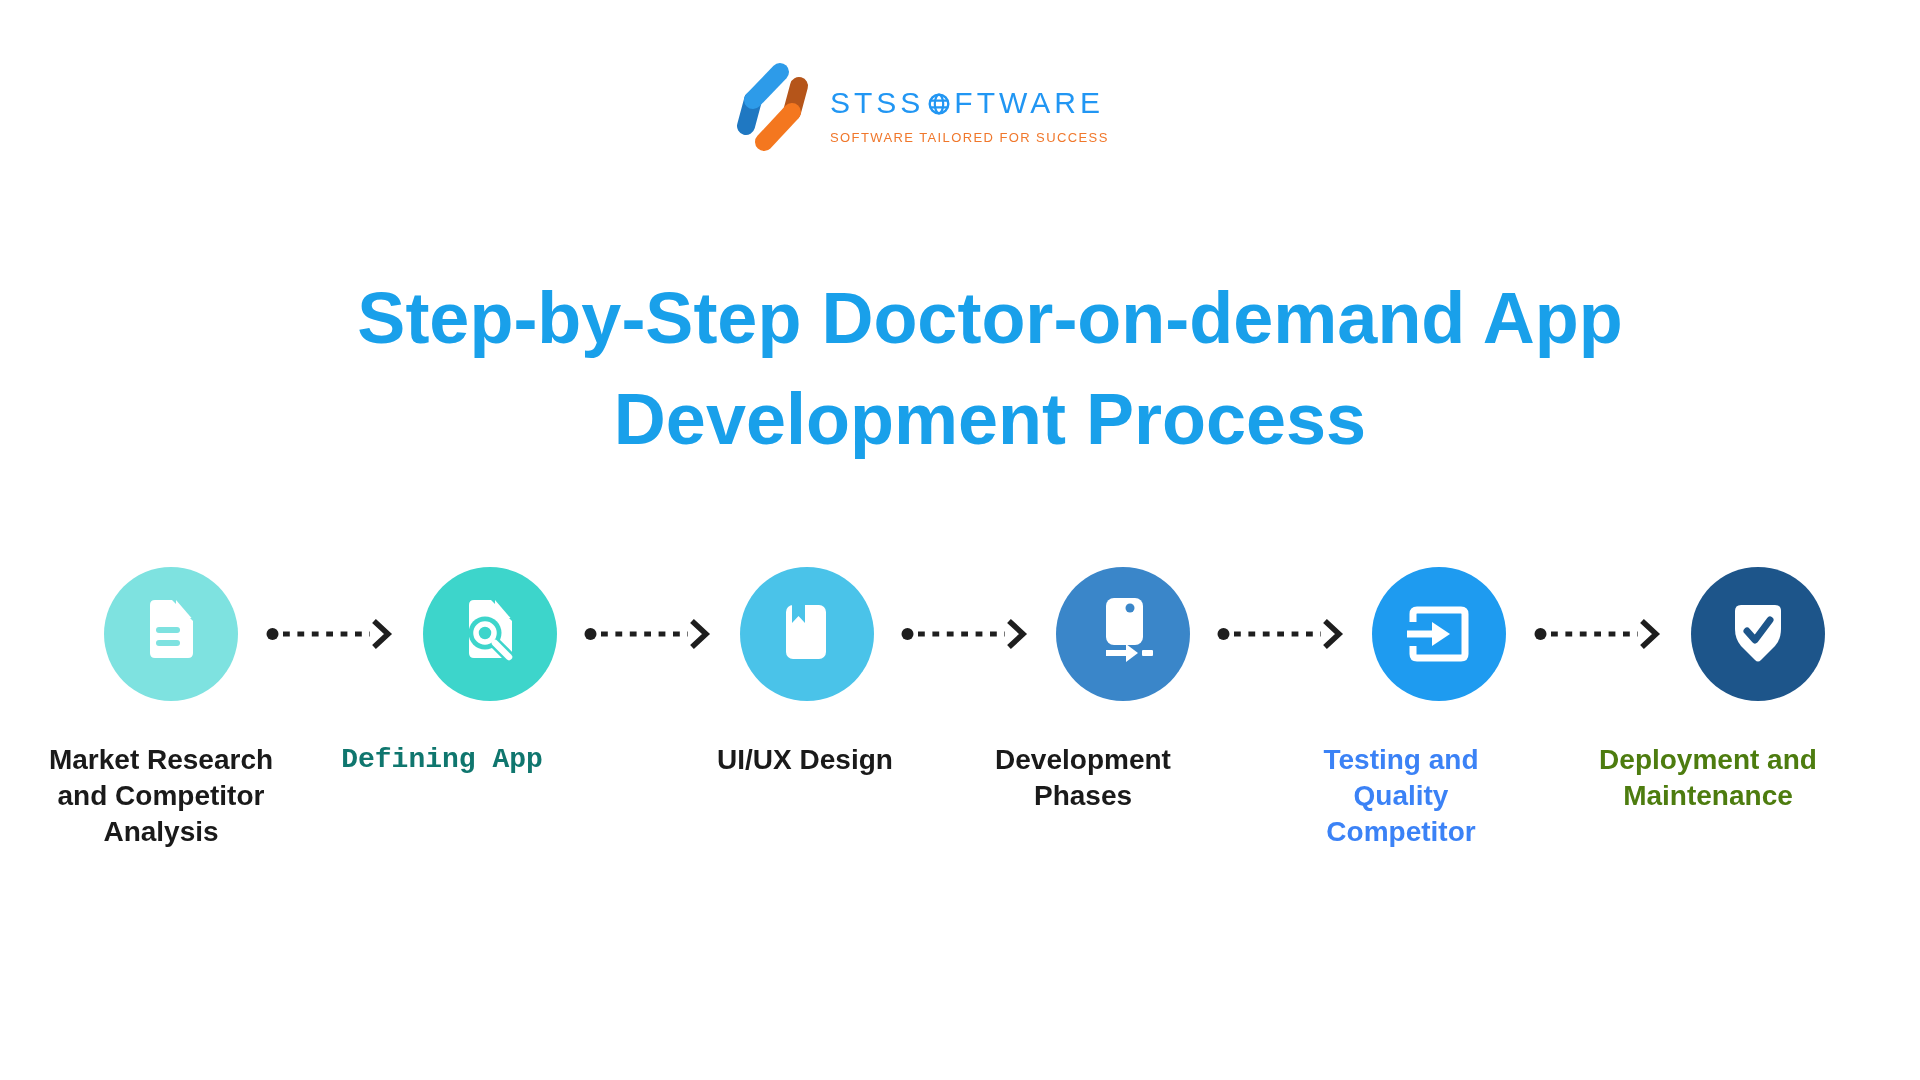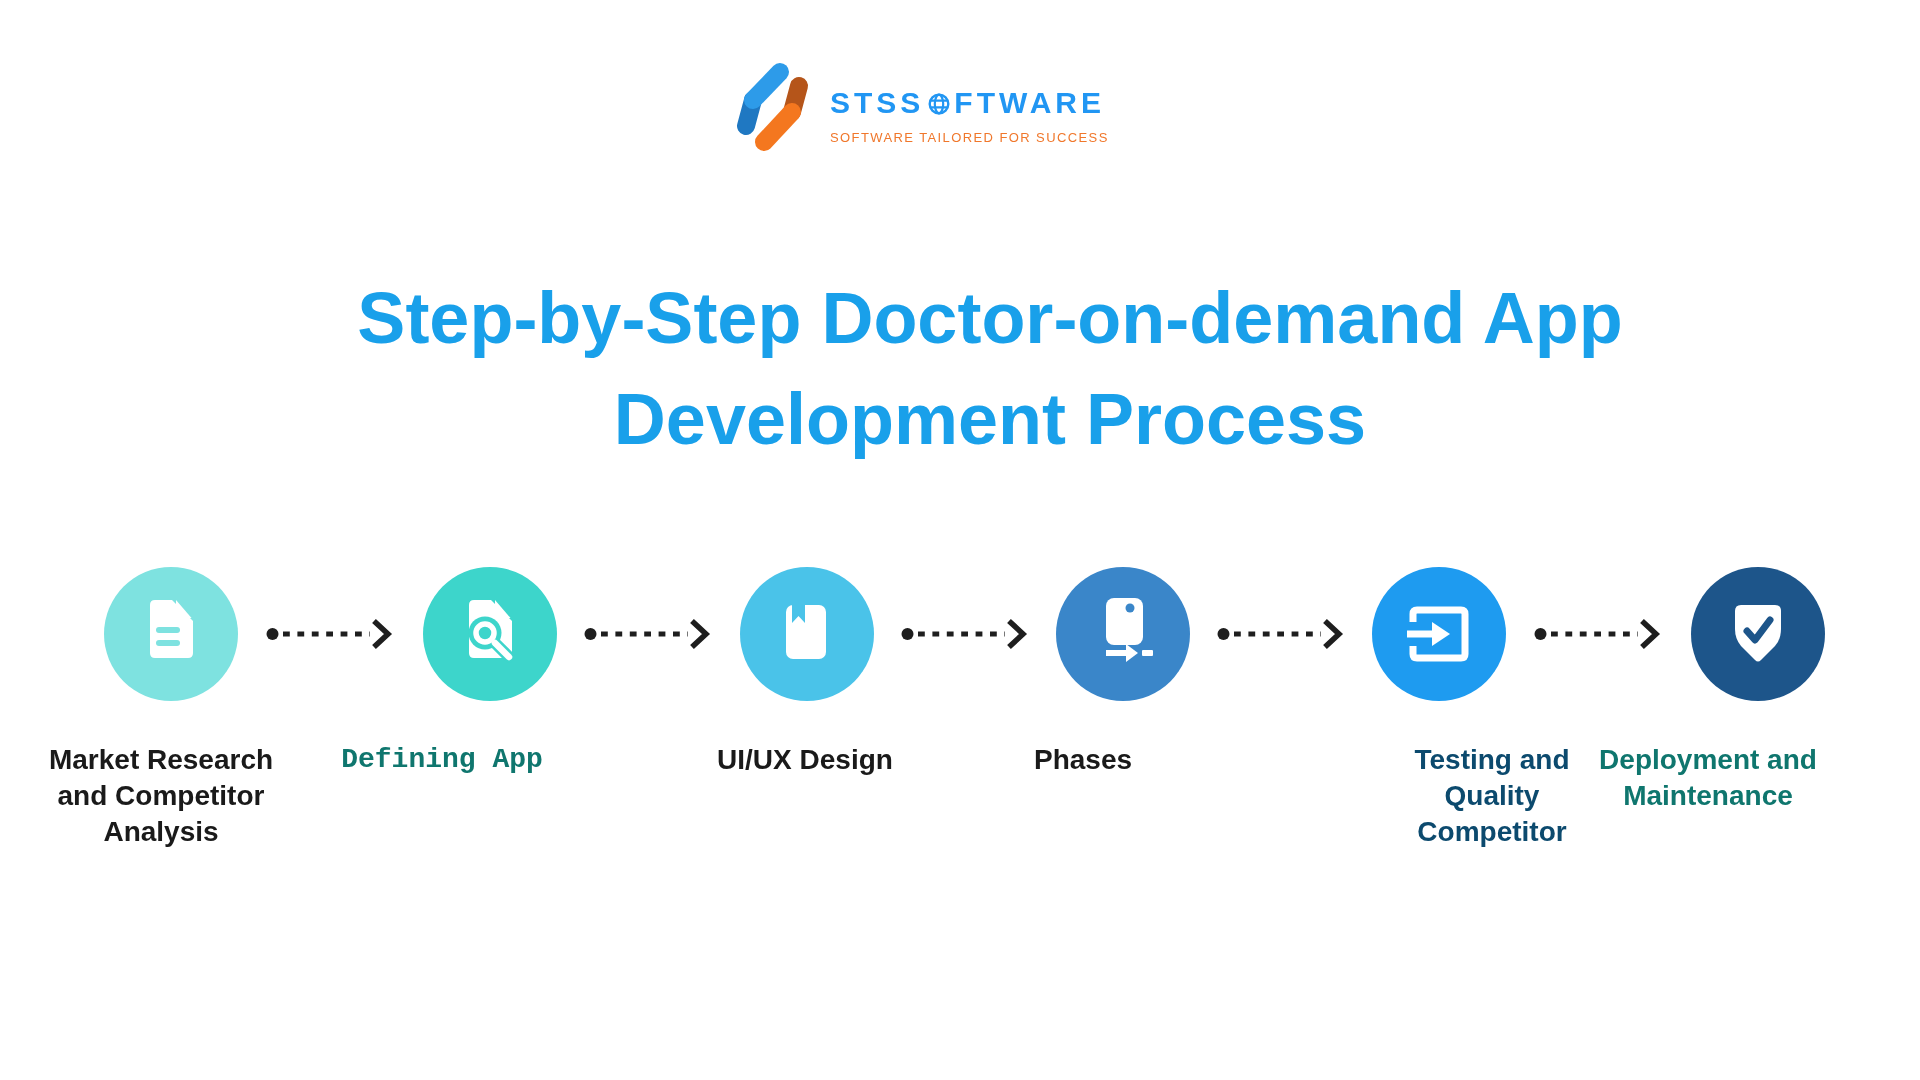--- a/index.html
+++ b/index.html
@@ -10,21 +10,21 @@
     position:relative;
     font-family:"Liberation Sans","DejaVu Sans",sans-serif;
   }
   .canvas{position:absolute;inset:0;}
 
   
   .logo{position:absolute;left:736px;top:58px;display:flex;align-items:flex-start;}
   .logo-mark{width:82px;height:96px;flex:0 0 auto;}
   .logo-text{margin-left:12px;padding-top:30px;}
   .brand{
-    font-size:30px;font-weight:700;letter-spacing:4px;
+    font-size:30px;font-weight:400;letter-spacing:4px;
     line-height:30px;white-space:nowrap;display:flex;align-items:center;
   }
   .brand .globe{width:24px;height:24px;margin:0 3px;position:relative;top:1px;}
   .tagline{
     margin-top:12px;font-size:13px;font-weight:400;letter-spacing:1.4px;
     white-space:nowrap;
   }
 
   
   .title{
@@ -137,54 +137,55 @@
     <circle cx="67" cy="67" r="67" fill="#3A86C9"></circle>
     <g>
       <rect x="50" y="31" width="37" height="47" rx="8" fill="#ffffff"></rect>
       <circle cx="74" cy="41" r="4.5" fill="#3A86C9"></circle>
       <rect x="50" y="83" width="20" height="6" fill="#ffffff"></rect>
       <path d="M70 77 L82 86 L70 95 Z" fill="#ffffff"></path>
       <rect x="86" y="83" width="11" height="6" rx="1" fill="#ffffff"></rect>
     </g>
   </svg>
   <div class="step-label" style="left: 933px; color: rgb(26, 26, 26);">
+    <span>Development</span>
     <span>Phases</span>
   </div>
 
   <svg class="connector" style="left:1217px" viewBox="0 0 128 44">
     <circle cx="6.5" cy="22" r="6" fill="#1E1E1E"></circle>
     <line x1="17" y1="22" x2="104" y2="22" stroke-width="5" stroke-dasharray="6.8 7.6" stroke="#1E1E1E"></line>
     <path d="M108 9 L122 22 L108 35" fill="none" stroke-width="5.5" stroke="#1E1E1E"></path>
   </svg>
 
   <svg class="step-circle" style="left:1372px" viewBox="0 0 134 134">
     <circle cx="67" cy="67" r="67" fill="#1E9BF0"></circle>
     <g>
       <path d="M41 55 V47 Q41 43 45 43 H89 Q93 43 93 47 V87 Q93 91 89 91 H45 Q41 91 41 87 V79" fill="none" stroke="#ffffff" stroke-width="7"></path>
       <line x1="35" y1="67" x2="62" y2="67" stroke="#ffffff" stroke-width="7"></line>
       <path d="M60 55 L78 67 L60 79 Z" fill="#ffffff"></path>
     </g>
   </svg>
-  <div class="step-label" style="left: 1342px; color: #0c4a6e;">
+  <div class="step-label" style="left: 1251px; color: #3b82f6;">
     <span>Testing and</span>
     <span>Quality</span>
     <span>Competitor</span>
   </div>
 
   <svg class="connector" style="left:1534px" viewBox="0 0 128 44">
     <circle cx="6.5" cy="22" r="6" fill="#1E1E1E"></circle>
     <line x1="17" y1="22" x2="104" y2="22" stroke-width="5" stroke-dasharray="6.8 7.6" stroke="#1E1E1E"></line>
     <path d="M108 9 L122 22 L108 35" fill="none" stroke-width="5.5" stroke="#1E1E1E"></path>
   </svg>
 
   <svg class="step-circle" style="left:1691px" viewBox="0 0 134 134">
     <circle cx="67" cy="67" r="67" fill="#1D558A"></circle>
     <g>
       <path fill="#ffffff" d="M50 38 H84 Q90 38 90 44 V62 Q90 72 84 79 L70 93 Q67 96 64 93 L50 79 Q44 72 44 62 V44 Q44 38 50 38 Z"></path>
       <path d="M56 64 L64 73 L79 53" fill="none" stroke-width="7" stroke-linecap="round" stroke-linejoin="round" stroke="#1D558A"></path>
     </g>
   </svg>
-  <div class="step-label" style="left: 1558px; color: #0f766e;">
+  <div class="step-label" style="left: 1558px; color: #4d7c0f;">
     <span>Deployment and</span>
     <span>Maintenance</span>
   </div>
 
 </div>
 
 </body></html>

